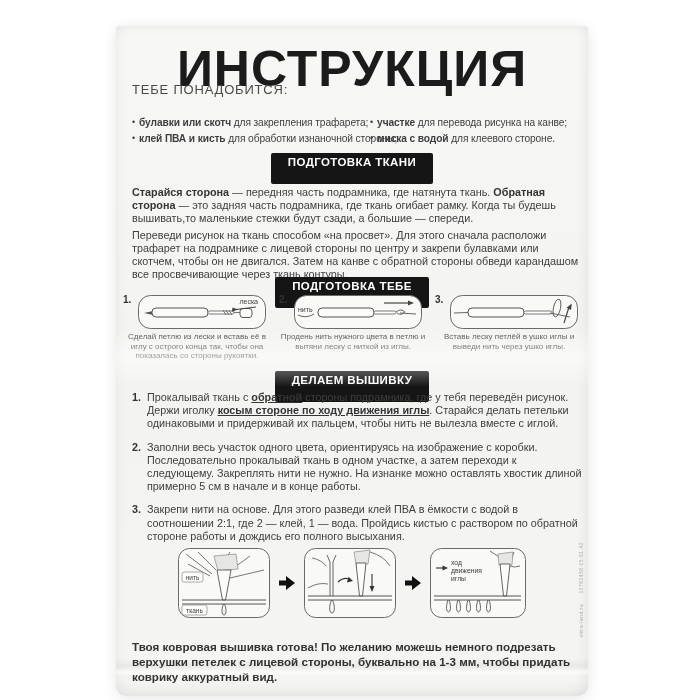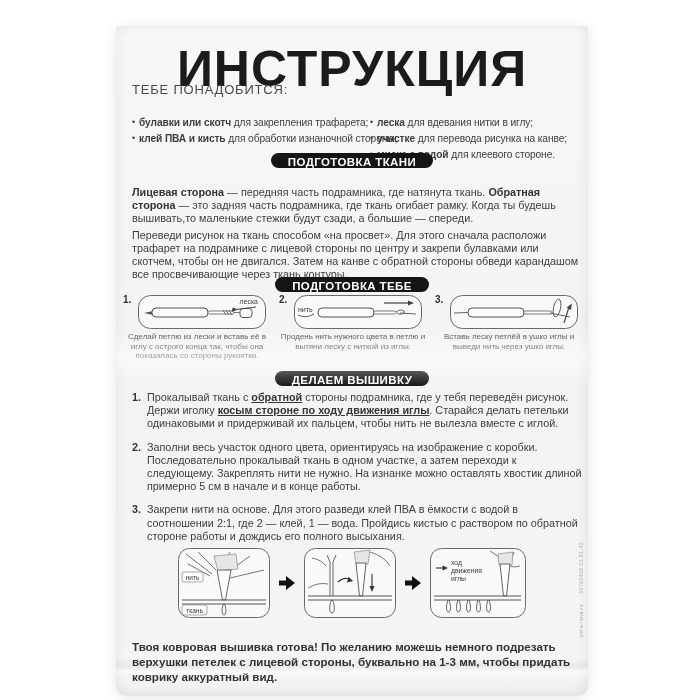--- a/index.html
+++ b/index.html
@@ -28,21 +28,21 @@
   .needs-heading{font-size:13px;letter-spacing:0.8px;color:#4a4a4a;margin-bottom:18px;}
   .needs-cols{display:flex;}
   .needs-col{font-size:10.2px;line-height:16px;letter-spacing:-0.1px;white-space:nowrap;}
   .needs-col.left{width:238px;flex:none;}
   .bullet::before{content:"•";font-size:9px;margin-right:4px;position:relative;top:-1px;color:#3e3e3e;}
   .bullet .b{font-weight:700;}
   .badge-row{position:absolute;left:0;right:0;text-align:center;}
   .badge-row.b1{top:126px;} .badge-row.b2{top:250px;} .badge-row.b3{top:344px;}
   .badge{
     display:inline-block;background:#151515;color:#ffffff;font-size:11.5px;font-weight:700;
-    letter-spacing:0.4px;padding:3px 17px 0;border-radius:8px;
+    letter-spacing:0.4px;padding:3px 17px 16px;border-radius:2px;
   }
   .para{position:absolute;left:16px;width:447px;font-size:10.8px;line-height:13.2px;}
   .para.p1{top:149px;} .para.p2{top:192px;}
   .para b{font-weight:700;color:#353535;}
   .steps{position:absolute;top:269px;left:5px;right:3px;display:flex;justify-content:space-between;}
   .step{position:relative;width:152px;}
   .step-num{position:absolute;left:2px;top:-1px;font-size:10px;font-weight:700;color:#333;}
   .step svg{display:block;margin:0 auto;}
   .step-caption{margin-top:3px;text-align:center;font-size:8px;line-height:9.6px;color:#4a4a4a;}
   .items{position:absolute;top:365px;left:16px;width:450px;font-size:10.8px;line-height:13.2px;}
@@ -69,32 +69,31 @@
     <h1 class="title">ИНСТРУКЦИЯ</h1>
 
     <div class="needs">
       <div class="needs-heading">ТЕБЕ ПОНАДОБИТСЯ:</div>
       <div class="needs-cols">
         <div class="needs-col left">
           <div class="bullet"><span class="b">булавки или скотч</span><span> для закрепления трафарета;</span></div>
           <div class="bullet"><span class="b">клей ПВА и кисть</span><span> для обработки изнаночной стороны;</span></div>
         </div>
         <div class="needs-col right">
-          <div class="bullet"><span class="b">леска</span><span> для вдевания нитки в иглу;</span></div>
           <div class="bullet"><span class="b">участке</span><span> для перевода рисунка на канве;</span></div>
           <div class="bullet"><span class="b">миска с водой</span><span> для клеевого стороне.</span></div>
         </div>
       </div>
     </div>
 
     <div class="badge-row b1">
       <span class="badge">ПОДГОТОВКА ТКАНИ</span>
     </div>
 
-    <p class="para p1"><b>Лицевая сторона</b><span> — передняя часть подрамника, где натянута ткань. </span><b>Обратная сторона</b><span> — это задняя часть подрамника, где ткань огибает рамку. Когда ты будешь вышивать,то маленькие стежки будут сзади, а большие — спереди.</span></p>
+    <p class="para p1"><b>Старайся сторона</b><span> — передняя часть подрамника, где натянута ткань. </span><b>Обратная сторона</b><span> — это задняя часть подрамника, где ткань огибает рамку. Когда ты будешь вышивать,то маленькие стежки будут сзади, а большие — спереди.</span></p>
     <p class="para p2">Переведи рисунок на ткань способом «на просвет». Для этого сначала расположи трафарет на подрамнике с лицевой стороны по центру и закрепи булавками или скотчем, чтобы он не двигался. Затем на канве с обратной стороны обведи карандашом все просвечивающие через ткань контуры.</p>
 
     <div class="badge-row b2">
       <span class="badge">ПОДГОТОВКА ТЕБЕ</span>
     </div>
 
     <div class="steps">
 
       <div class="step">
         <span class="step-num">1.</span>

